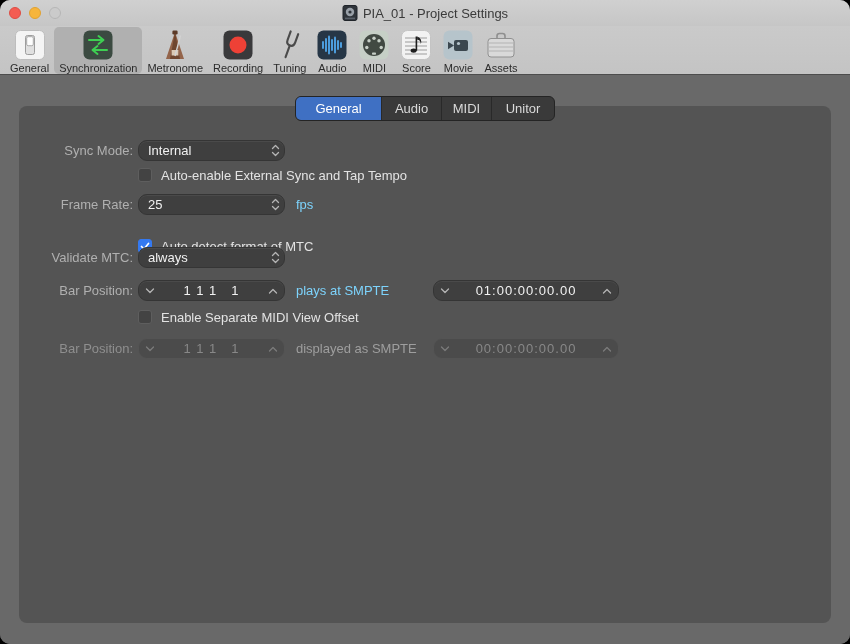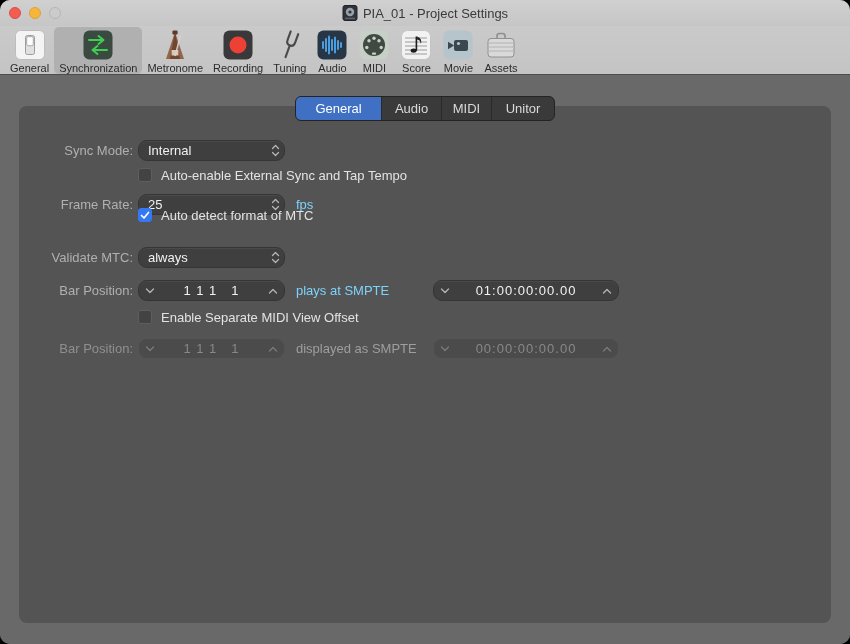--- a/index.html
+++ b/index.html
@@ -286,21 +286,21 @@
           <span class="pchev">
             <svg width="9" height="13" viewBox="0 0 9 13" fill="none">
               <polyline points="1.5,4.5 4.5,1.5 7.5,4.5" stroke-width="1.3" stroke-linecap="round" stroke-linejoin="round"></polyline>
               <polyline points="1.5,8.5 4.5,11.5 7.5,8.5" stroke-width="1.3" stroke-linecap="round" stroke-linejoin="round"></polyline>
             </svg>
           </span>
         </div>
         <span class="funit">fps</span>
       </div>
 
-      <div class="fcheck" style="top:101px">
+      <div class="fcheck" style="top:132px">
         <span class="cbox checked">
           <svg width="10" height="9" viewBox="0 0 10 9" fill="none">
             <polyline points="1.5,4.5 4,7 8.5,1.5" stroke="#fff" stroke-width="1.7" stroke-linecap="round" stroke-linejoin="round"></polyline>
           </svg>
         </span>
         <span class="clabel">Auto detect format of MTC</span>
       </div>
 
       <div class="frow" style="top:141px">
         <span class="flabel">Validate MTC:</span>

